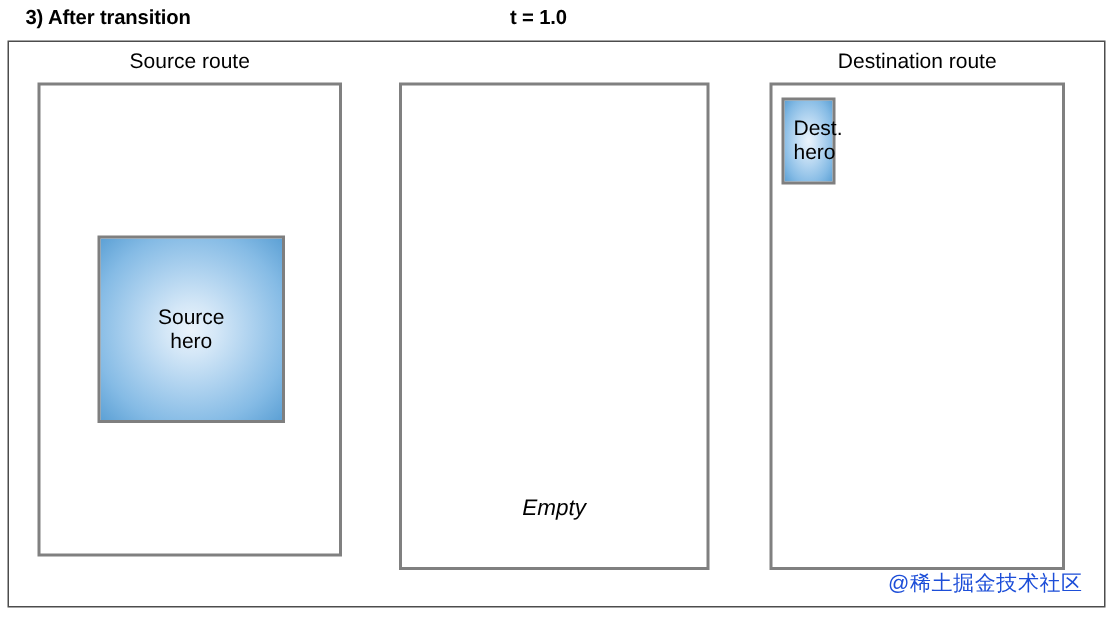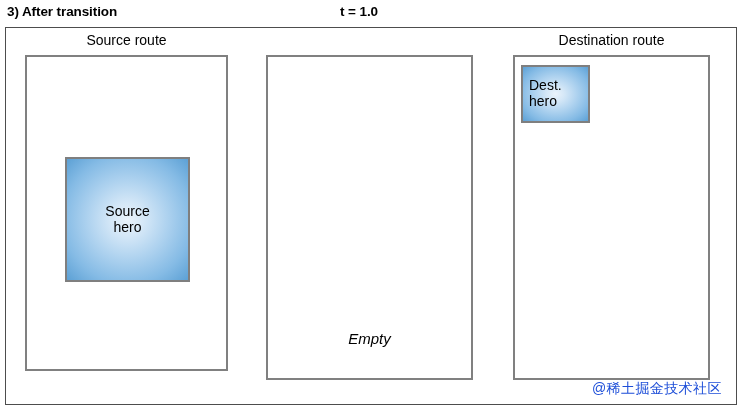--- a/index.html
+++ b/index.html
@@ -19,21 +19,21 @@
   
   .header {
     position: absolute;
     left: 0;
     top: 0;
     width: 742px;
     height: 27px;
   }
   .step-title {
     position: absolute;
-    left: 7px;
+    left: 17px;
     top: 4px;
     font-size: 13.5px;
     font-weight: bold;
     letter-spacing: -0.1px;
     white-space: nowrap;
   }
   .time-label {
     position: absolute;
     left: 340px;
     top: 4px;
@@ -110,21 +110,21 @@
     top: 102px;
     width: 125px;
     height: 125px;
     align-items: center;
     font-size: 14px;
     text-align: center;
   }
   #hero-dest {
     left: 8px;
     top: 10px;
-    width: 69px;
+    width: 36px;
     height: 58px;
     align-items: flex-start;
     padding-left: 6px;
     font-size: 14px;
     text-align: left;
   }
 
   
   .empty-label {
     position: absolute;

